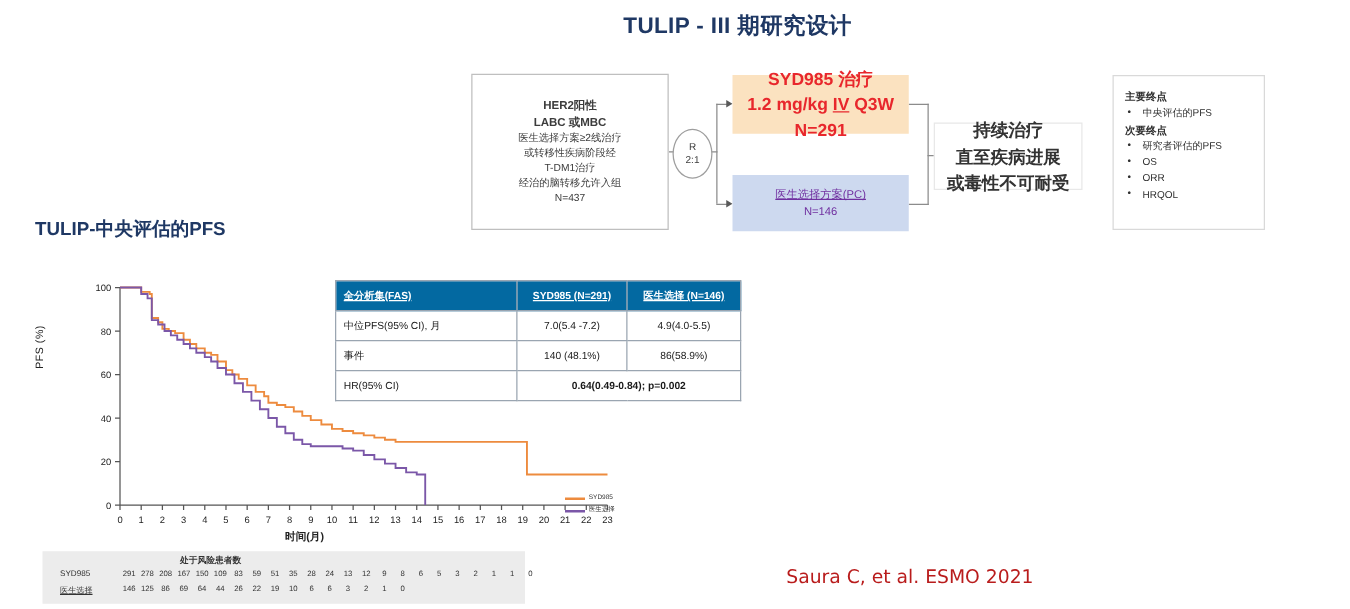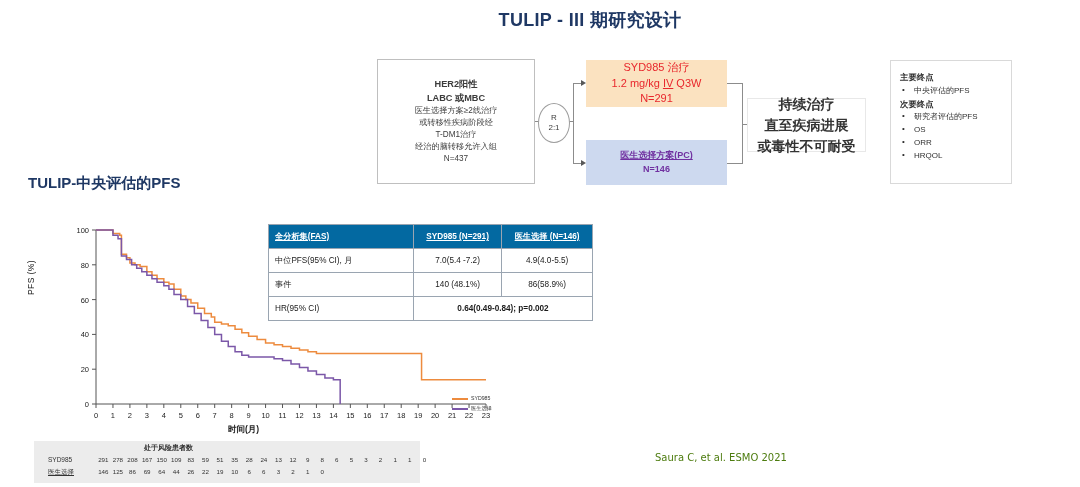--- a/index.html
+++ b/index.html
@@ -16,24 +16,24 @@
     display:flex;flex-direction:column;align-items:center;justify-content:center;
     color:#3c3c3c;font-size:8.2px;line-height:1.45;text-align:center;}
   .elig-box .b{font-weight:bold;font-size:9.2px;}
 
   .rand{position:absolute;left:538px;top:103px;width:30px;height:38px;border:1px solid #9e9e9e;
     border-radius:50%;background:#fff;display:flex;flex-direction:column;align-items:center;
     justify-content:center;font-size:8px;color:#3c3c3c;line-height:1.25;z-index:3;}
 
   .arm-a{position:absolute;left:586px;top:60px;width:141px;height:47px;background:#fbe2c0;
     display:flex;flex-direction:column;align-items:center;justify-content:center;
-    color:#e8272c;font-weight:normal;font-size:11px;line-height:1.45;text-align:center;}
+    color:#e8272c;font-weight:bold;font-size:14px;line-height:1.45;text-align:center;}
   .arm-b{position:absolute;left:586px;top:140px;width:141px;height:45px;background:#cdd9ef;
     display:flex;flex-direction:column;align-items:center;justify-content:center;
-    color:#7030a0;font-weight:bold;font-size:9px;line-height:1.45;text-align:center;}
+    color:#7030a0;font-weight:normal;font-size:9px;line-height:1.45;text-align:center;}
   .u{text-decoration:underline;}
 
   .cont-box{position:absolute;left:747px;top:98px;width:117px;height:52px;background:#fff;
     border:1px solid #e8e8e8;display:flex;flex-direction:column;align-items:center;
     justify-content:center;color:#333;font-weight:bold;font-size:14px;line-height:1.5;text-align:center;}
 
   .endp-box{position:absolute;left:890px;top:60px;width:122px;height:124px;background:#fff;
     border:1px solid #d9d9d9;box-sizing:border-box;padding:10px 8px 0 9px;
     color:#2f2f2f;font-size:8px;line-height:1.62;}
   .endp-box .h{font-weight:bold;font-size:8.4px;}
@@ -67,21 +67,21 @@
   .legend div{display:flex;align-items:center;gap:3px;white-space:nowrap;}
   .sw{display:inline-block;width:16px;height:1.6px;}
 
   
   .risk{position:absolute;left:34px;top:441px;width:386px;height:42px;background:#ececec;}
   .risk .rt{position:absolute;left:110px;top:2px;font-size:7px;font-weight:bold;color:#333;}
   .risk .rlabel{position:absolute;font-size:6.5px;color:#333;}
   .risk .rrow{position:absolute;left:62px;display:flex;font-size:6.2px;color:#333;}
   .risk .rrow span{width:14.6px;text-align:center;}
 
-  .cite{position:absolute;left:655px;top:452px;font-size:10px;color:#4d7c0f;
+  .cite{position:absolute;left:629px;top:452px;font-size:15px;color:#b91c1c;
     font-family:"DejaVu Sans",sans-serif;}
 </style>
 </head>
 <body>
 
 <div class="slide">
 
   <div class="main-title">TULIP - III 期研究设计</div>
 
   <div class="ln" style="left:535px;top:121px;width:6px;height:1px;"></div>

